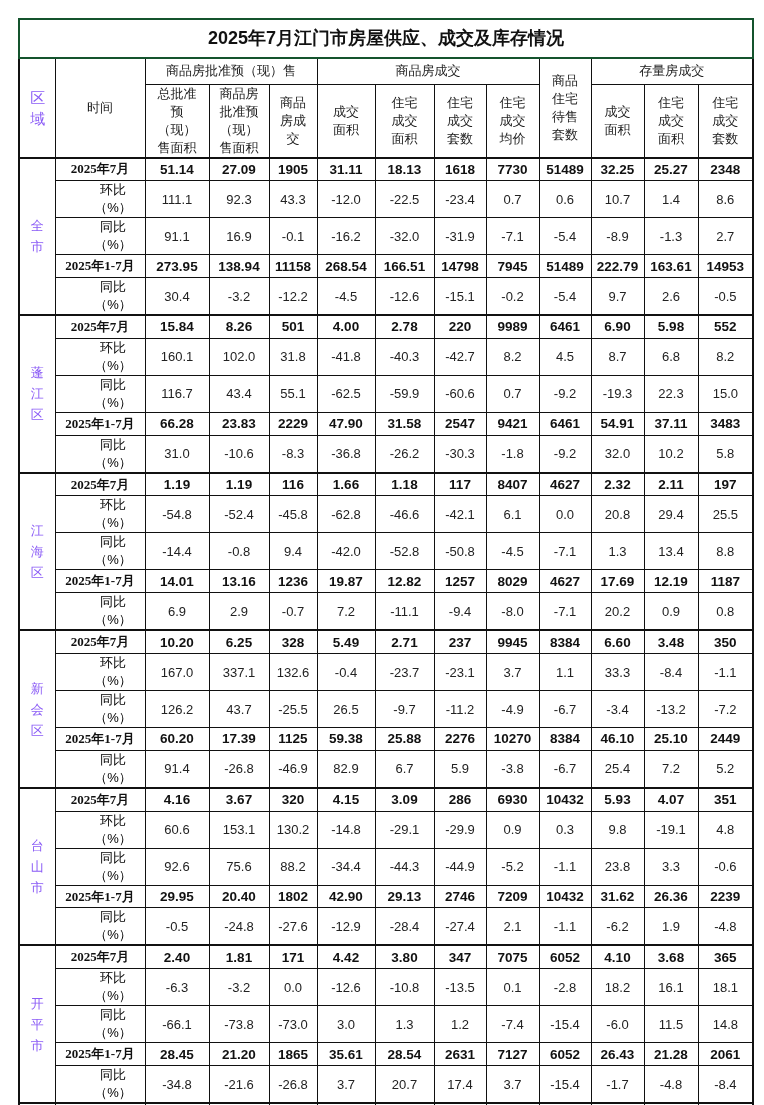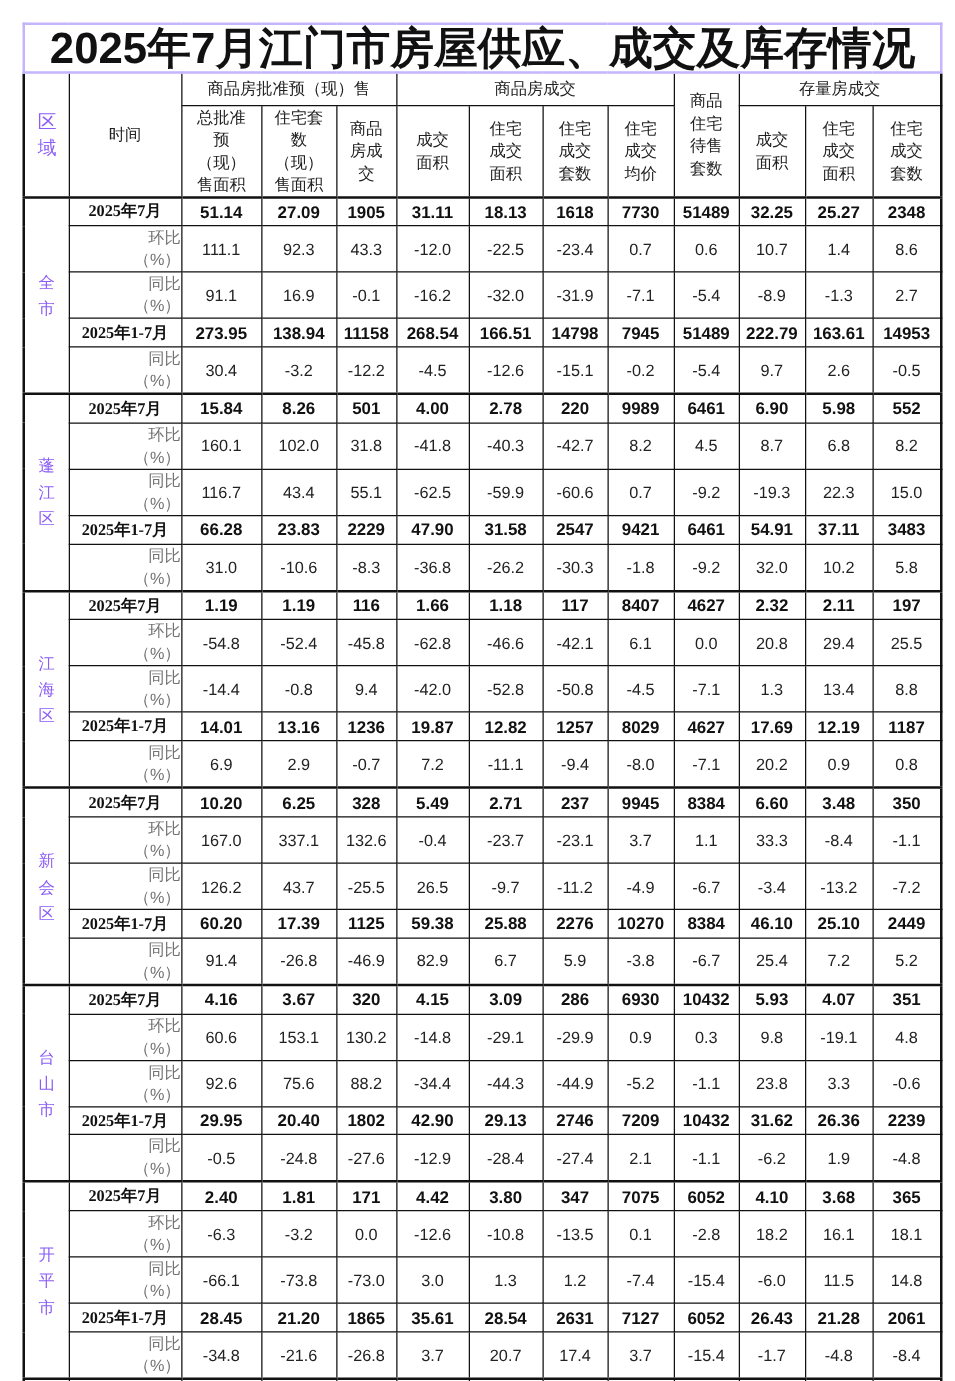--- a/index.html
+++ b/index.html
@@ -3,30 +3,30 @@
 <meta charset="utf-8">
 <style>
   html, body { margin: 0; padding: 0; background: #ffffff; }
   body { width: 764px; height: 1105px; position: relative; overflow: hidden;
          font-family: "Liberation Sans", "DejaVu Sans", sans-serif; color: #111; }
   .wrap { position: absolute; left: 18px; top: 18px; width: 734px; }
   table { border-collapse: collapse; width: 734px; table-layout: fixed; }
   td, th { border: 1px solid #111; padding: 0; text-align: center; vertical-align: middle; }
   .outer { border: 2px solid #111; }
   .title-cell { height: 37px; font-family: "Liberation Sans", "DejaVu Sans", sans-serif;
-                font-weight: bold; font-size: 35px; letter-spacing: 0px; line-height: 37px;
-                border: 2px solid #c4b5fd; }
+                font-weight: bold; font-size: 18px; letter-spacing: 0px; line-height: 37px;
+                border: 2px solid #14532d; }
   .hdr { font-size: 13px; font-weight: normal; line-height: 18px; color: #222; }
   .hdr-group { height: 26px; }
   .hdr-sub { height: 57px; }
   .region { font-size: 15px; line-height: 21px; width: 36px; color: #8b5cf6; }
   .region span { display: block; }
   .period { font-family: "Liberation Serif", "DejaVu Serif", serif; font-weight: bold;
             font-size: 13px; }
-  .ratio-label { text-align: right; padding-left: 26px; font-size: 13px; color: #737373; }
+  .ratio-label { text-align: center; padding-left: 26px; font-size: 13px; color: #000000; }
   tr.data td { height: 21.8px; font-size: 13px; }
   tr.bold td.v { font-weight: bold; font-size: 13.5px; }
   tr.plain td.v { font-weight: normal; color: #222; }
   tr.grp-start td { border-top: 2px solid #111; }
 </style>
 </head>
 <body>
 
 <div class="wrap">
   <table class="outer" id="main-table">
@@ -59,21 +59,21 @@
         <td rowspan="2" class="hdr">
           <div style="width:28px;margin:0 auto;">商品住宅待售套数</div>
         </td>
         <td colspan="3" class="hdr">存量房成交</td>
       </tr>
       <tr class="hdr-sub" id="subheader-row">
           <td class="hdr">
             <div style="width: 42px; margin: 0px auto;">总批准预（现）售面积</div>
           </td>
           <td class="hdr">
-            <div style="width: 42px; margin: 0px auto;">住宅套数（现）售面积</div>
+            <div style="width: 42px; margin: 0px auto;">商品房批准预（现）售面积</div>
           </td>
           <td class="hdr">
             <div style="width: 28px; margin: 0px auto;">商品房成交</div>
           </td>
           <td class="hdr">
             <div style="width: 28px; margin: 0px auto;">成交面积</div>
           </td>
           <td class="hdr">
             <div style="width: 28px; margin: 0px auto;">住宅成交面积</div>
           </td>

